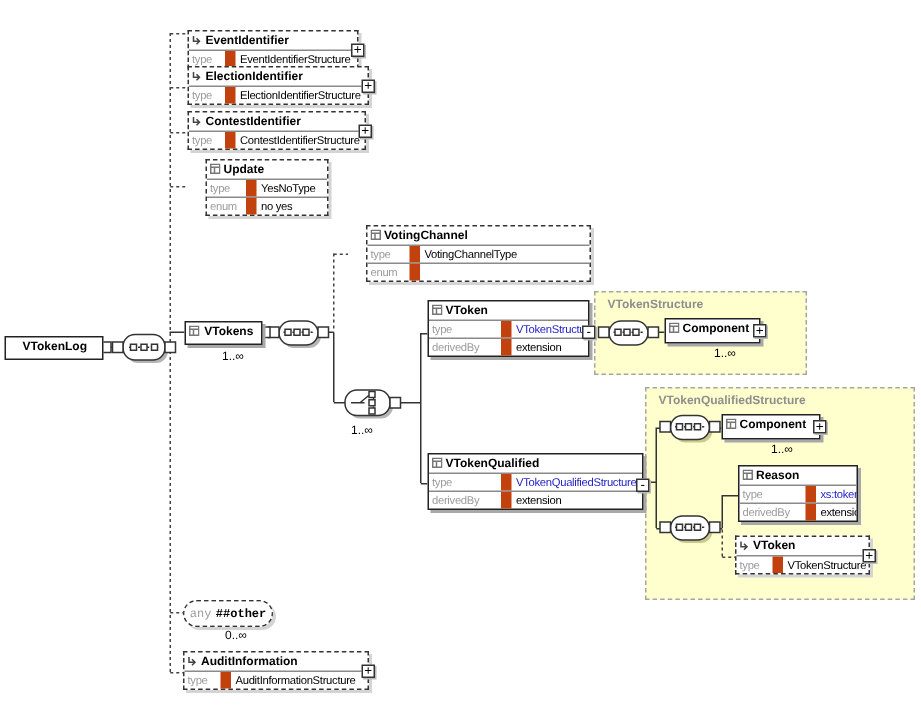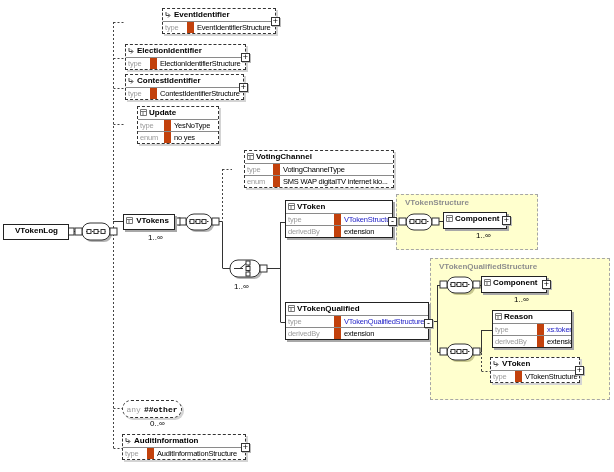--- a/index.html
+++ b/index.html
@@ -178,21 +178,21 @@
       <rect x="451" y="349.5" width="4" height="4" fill="#fff" stroke="#333"></rect>
       <rect x="457" y="349.5" width="4" height="4" fill="#fff" stroke="#333"></rect>
       <rect x="463" y="349.5" width="4" height="4" fill="#fff" stroke="#333"></rect>
     </g>
   </svg>
 
   <div class="node" style="left:3px;top:224px;width:64px;height:14px;box-shadow:none;">
     <div class="title noicon title-center">VTokenLog</div>
   </div>
 
-  <div class="node dashed" style="left:125px;top:8px;width:112px;margin-left:37px;">
+  <div class="node dashed" style="left:125px;top:20px;width:112px;">
     <div class="title">
       <svg class="mini" viewBox="0 0 7 7">
           <path d="M1,1 V4.5 H4.5 M3,2.5 L5,4.5 L3,6.5" stroke="#444" fill="none"></path>
         </svg>
       <span>EventIdentifier</span>
     </div>
     <div class="row">
         <span class="lbl" style="width:20px;">type</span>
         <span class="val">EventIdentifierStructure</span>
       </div>
@@ -260,21 +260,20 @@
           <path d="M0.5,0.5 H6.5 V6.5 H0.5 Z M0.5,2.5 H6.5 M3,2.5 V6.5" stroke="#777" fill="#fff"></path>
         </svg>
       <span>VotingChannel</span>
     </div>
     <div class="row">
         <span class="lbl" style="width:24px;">type</span>
         <span class="val">VotingChannelType</span>
       </div>
     <div class="row">
         <span class="lbl" style="width:24px;">enum</span>
-        <span class="val">SMS WAP digitalTV internet kio...</span>
       </div>
   </div>
 
   <div class="occurs" style="left:234px;top:282px;">1..∞</div>
 
   <div class="node" style="left:285px;top:200px;width:106px;">
     <div class="title">
       <svg class="mini" viewBox="0 0 7 7">
           <path d="M0.5,0.5 H6.5 V6.5 H0.5 Z M0.5,2.5 H6.5 M3,2.5 V6.5" stroke="#777" fill="#fff"></path>
         </svg>

